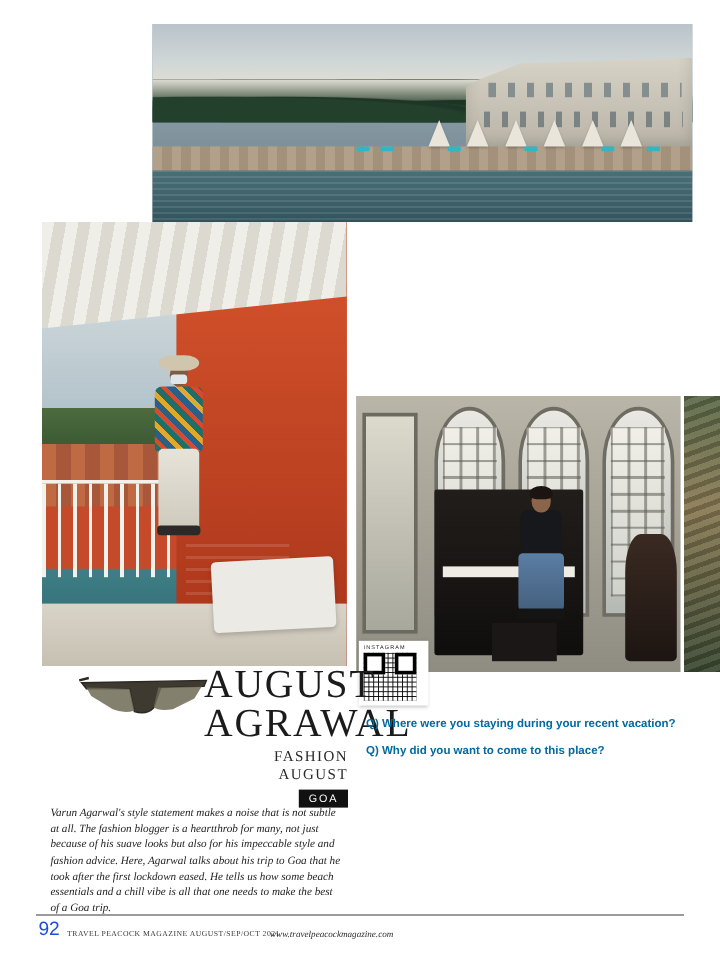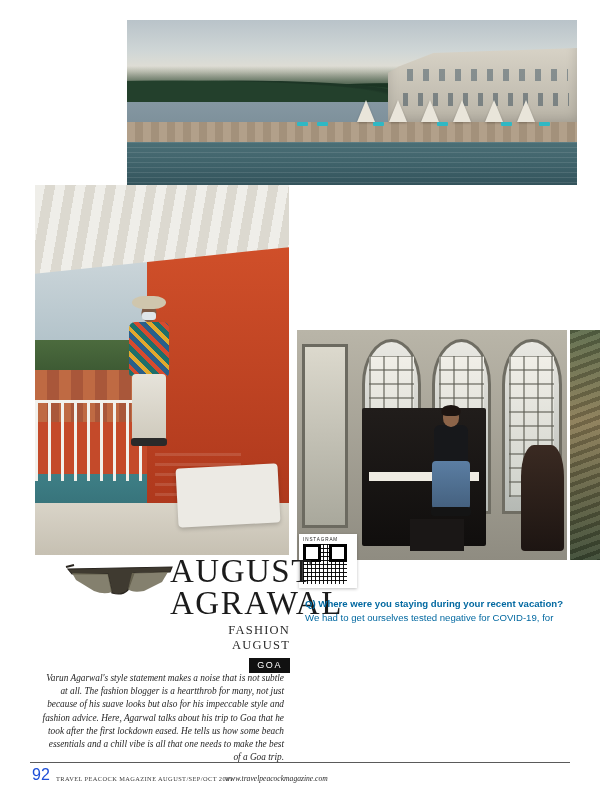--- a/index.html
+++ b/index.html
@@ -325,21 +325,21 @@
   
   .intro {
     position: absolute;
     left: 42px; top: 672px;
     width: 242px;
     font-family: "Liberation Serif", serif;
     font-style: italic;
     font-size: 9.3px;
     line-height: 13.2px;
     color: #1e1e1e;
-    text-align: right;
+    text-align: left;
   }
 
   
   .qa {
     position: absolute;
     left: 305px; top: 598px;
     width: 265px;
     font-family: Liberation Sans, sans-serif;
     color: #0369a1;
   }
@@ -469,21 +469,21 @@
     <div class="title-line1">AUGUST</div>
     <div class="title-line2">AGRAWAL</div>
     <div class="subtitle">FASHION AUGUST</div>
     <div class="goa-badge">GOA</div>
   </div>
 
   <div class="intro">Varun Agarwal's style statement makes a noise that is not subtle at all. The fashion blogger is a heartthrob for many, not just because of his suave looks but also for his impeccable style and fashion advice. Here, Agarwal talks about his trip to Goa that he took after the first lockdown eased. He tells us how some beach essentials and a chill vibe is all that one needs to make the best of a Goa trip.</div>
 
   <div class="qa">
     <div class="qa-q">Q) Where were you staying during your recent vacation?</div>
-    <div class="qa-a">We had to get ourselves tested negative for COVID-19, for</div>
+    <div class="qa-q">Q) Why did you want to come to this place?</div>
   </div>
 
   <div class="footer-rule"></div>
   <div class="folio">92</div>
   <div class="footer-text">TRAVEL PEACOCK MAGAZINE AUGUST/SEP/OCT 2021</div>
   <div class="footer-url">www.travelpeacockmagazine.com</div>
 
 </div>
 
 </body></html>

